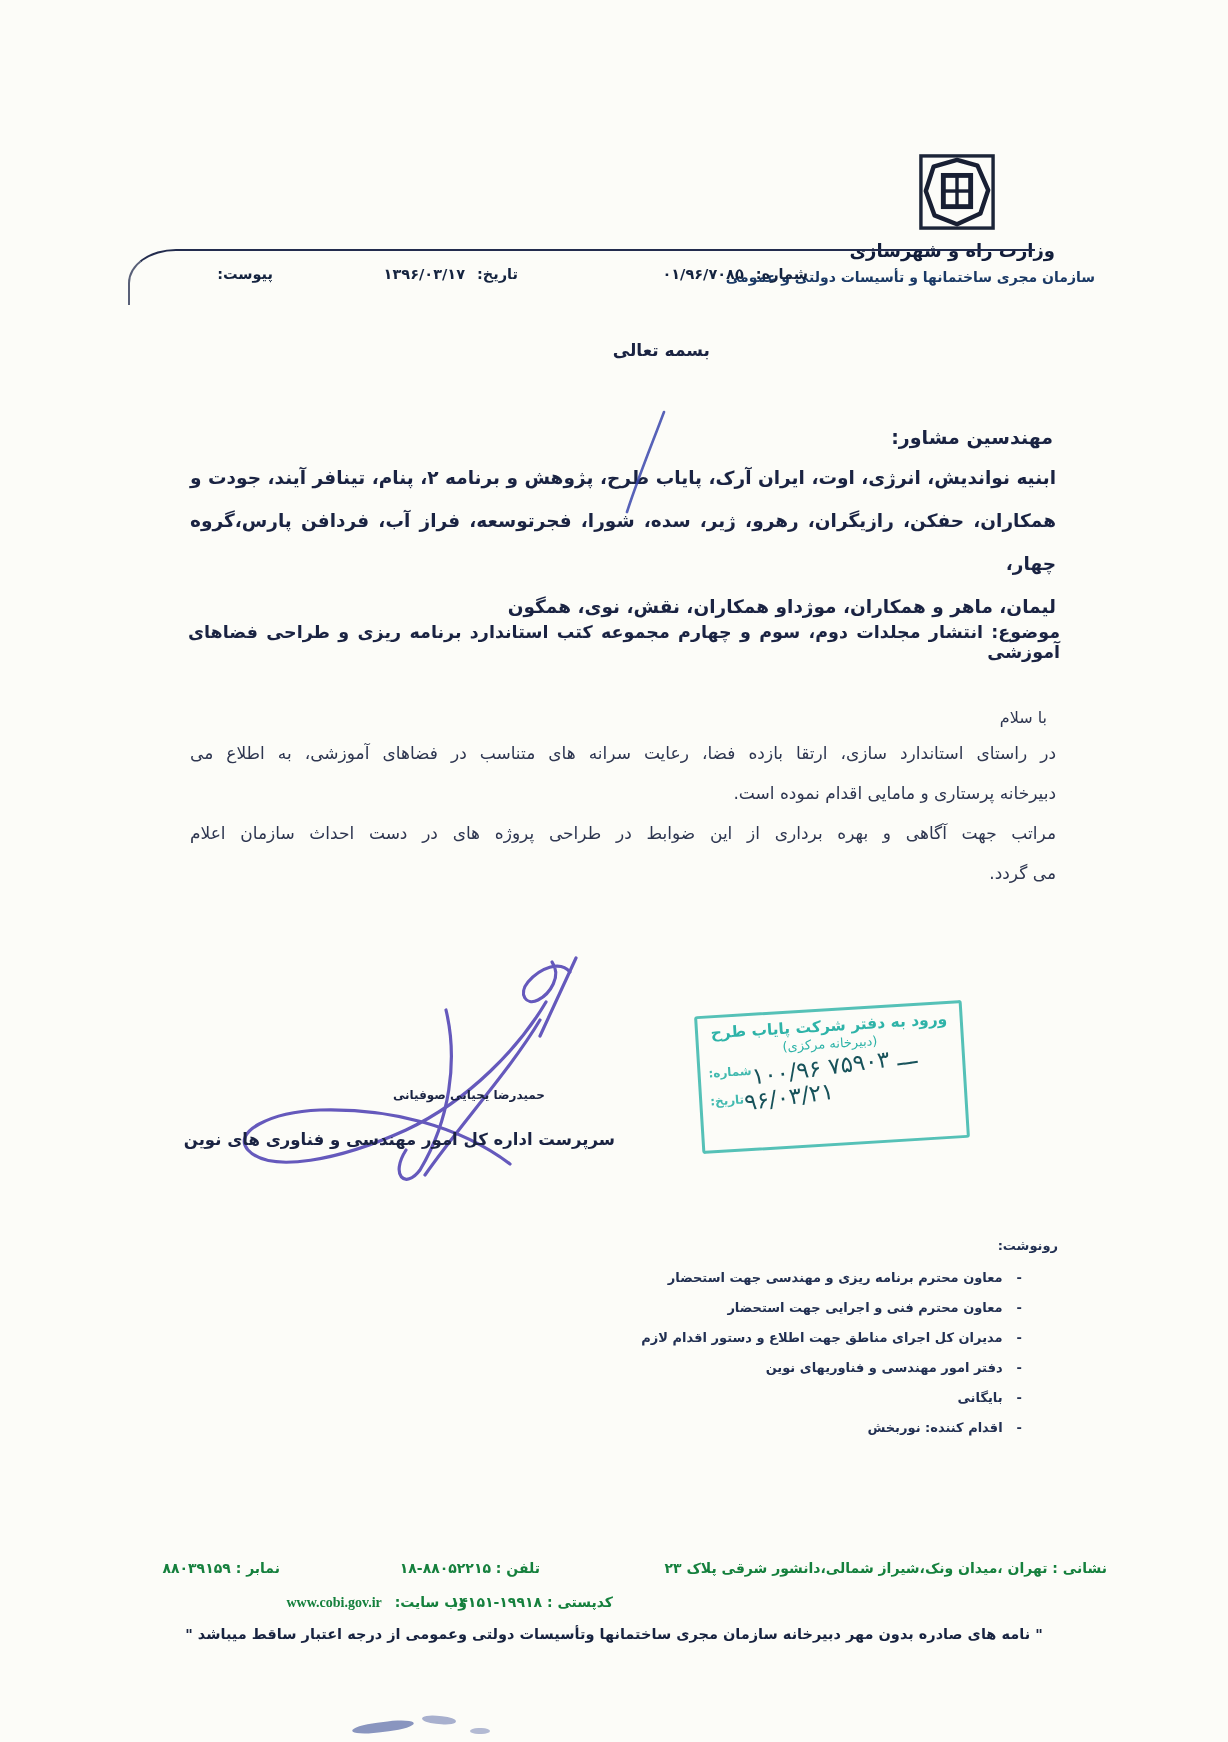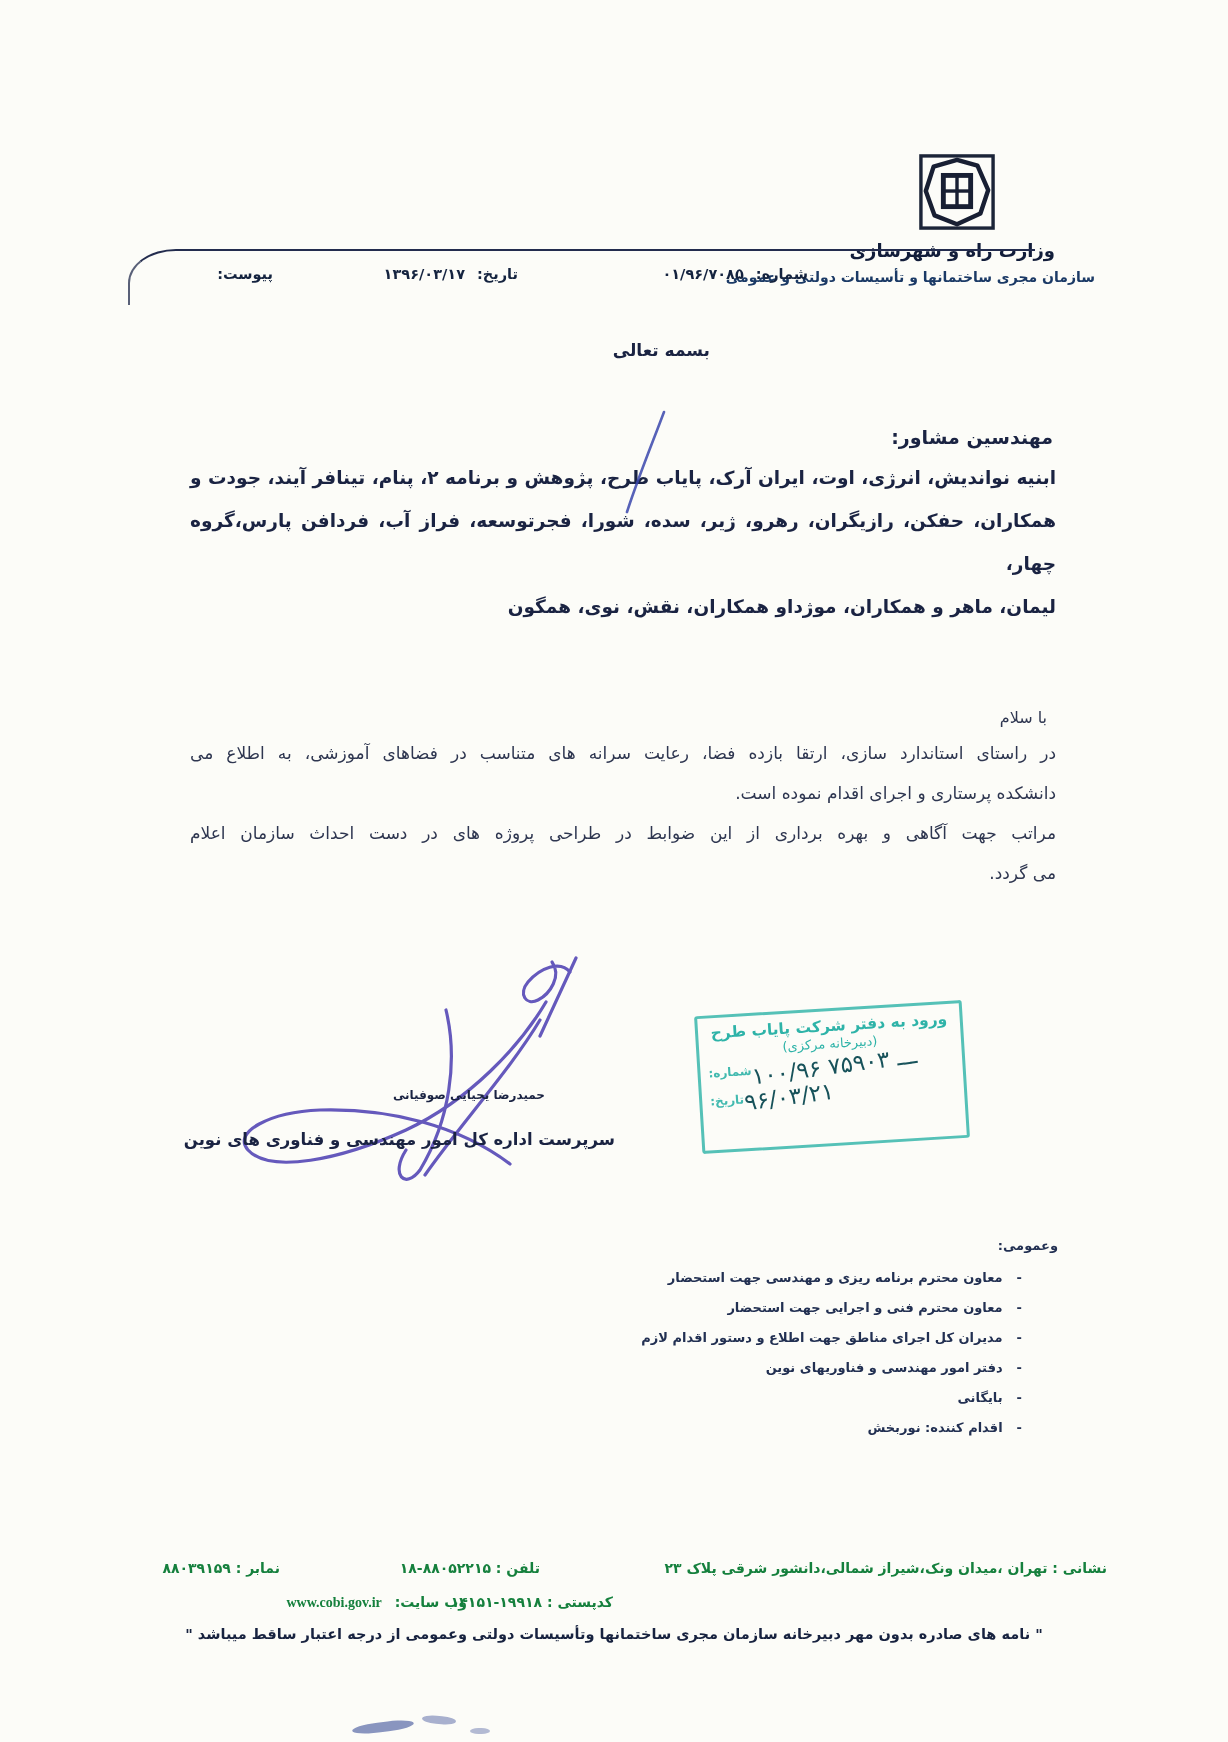--- a/index.html
+++ b/index.html
@@ -84,26 +84,27 @@
   <div class="abs companies" style="right:172px; top:456px; width:866px;">
     <div class="j">ابنیه نواندیش، انرژی، اوت، ایران آرک، پایاب طرح، پژوهش و برنامه ۲، پنام، تینافر آیند، جودت و</div>
     <div class="j">همکاران، حفکن، رازیگران، رهرو، ژیر، سده، شورا، فجرتوسعه، فراز آب، فردافن پارس،گروه چهار،</div>
     <div class="r">لیمان، ماهر و همکاران، موژداو همکاران، نقش، نوی، همگون</div>
   </div>
 
   <svg class="abs" style="left:612px; top:408px;" width="64" height="110" viewBox="0 0 64 110">
     <path d="M52,4 C40,36 26,70 15,104" fill="none" stroke="#3946ad" stroke-width="2.6" stroke-linecap="round" opacity="0.85"></path>
   </svg>
 
+  <div class="abs b j" style="right:168px; top:622px; width:872px; font-size:17.5px; color:#1a2342;">موضوع: انتشار مجلدات دوم، سوم و چهارم مجموعه کتب استاندارد برنامه ریزی و طراحی فضاهای آموزشی</div>
 
   <div class="abs bodytxt" style="right:181px; top:698px; font-size:16px;">با سلام</div>
 
   <div class="abs bodytxt" style="right:172px; top:733px; width:866px;">
     <div class="j">در راستای استاندارد سازی، ارتقا بازده فضا، رعایت سرانه های متناسب در فضاهای آموزشی، به اطلاع می</div>
-    <div class="r">دانشکده پرستاری و اجرای اقدام نموده است.</div>
+    <div class="r">دبیرخانه پرستاری و مامایی اقدام نموده است.</div>
     <div class="j">مراتب جهت آگاهی و بهره برداری از این ضوابط در طراحی پروژه های در دست احداث سازمان اعلام</div>
     <div class="r">می گردد.</div>
   </div>
 
   <svg class="abs" style="left:210px; top:948px;" width="380" height="235" viewBox="0 0 380 235">
     <g fill="none" stroke="#4b3db2" stroke-width="3.2" stroke-linecap="round" opacity="0.85">
       <path d="M342,14 C352,28 340,46 328,52 C316,58 308,46 318,34 C330,20 350,12 360,24"></path>
       <path d="M366,10 C356,32 344,58 330,88"></path>
       <path d="M336,54 C310,98 260,152 196,182 C130,212 60,226 38,202 C22,184 60,164 110,162 C180,160 250,178 300,216"></path>
       <path d="M330,72 C300,122 250,177 215,227"></path>
@@ -120,21 +121,21 @@
     <div class="row">
       <span class="lbl">شماره:</span>
       <span class="hand" dir="ltr" style="margin-right:4px;">۱۰۰/۹۶ ـــ ۷۵۹۰۳</span>
     </div>
     <div class="row">
       <span class="lbl">تاریخ:</span>
       <span class="hand" dir="ltr" style="margin-right:28px;">۹۶/۰۳/۲۱</span>
     </div>
   </div>
 
-  <div class="abs cc nowrap" style="right:170px; top:1238px;">وعمومی:</div>
+  <div class="abs cc nowrap" style="right:170px; top:1238px;">رونوشت:</div>
   <div class="abs cc" style="right:206px; top:1262px;">
     <div class="cc-item">
       <span>-</span>
       <span>معاون محترم برنامه ریزی و مهندسی جهت استحضار</span>
     </div>
     <div class="cc-item">
       <span>-</span>
       <span>معاون محترم فنی و اجرایی جهت استحضار</span>
     </div>
     <div class="cc-item">

